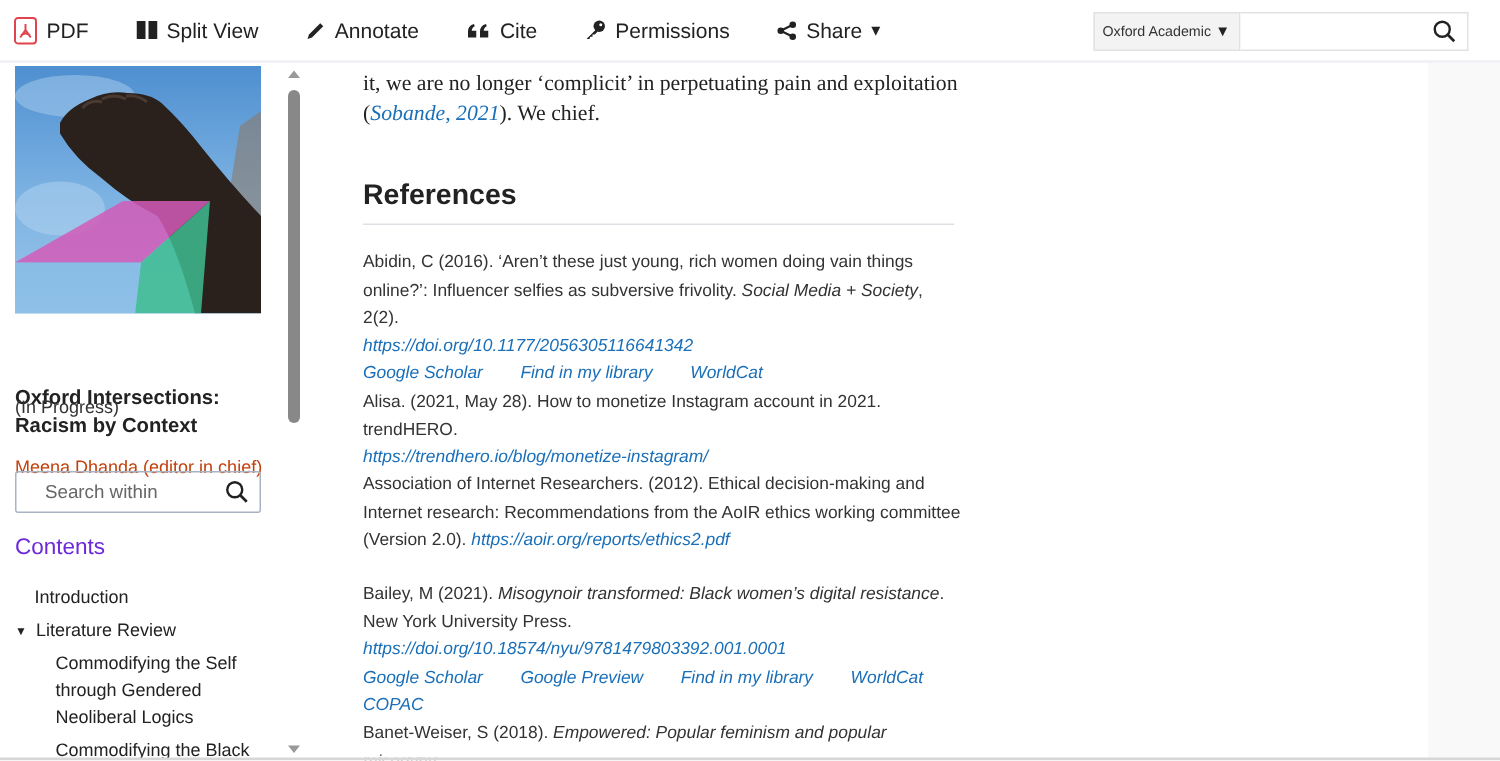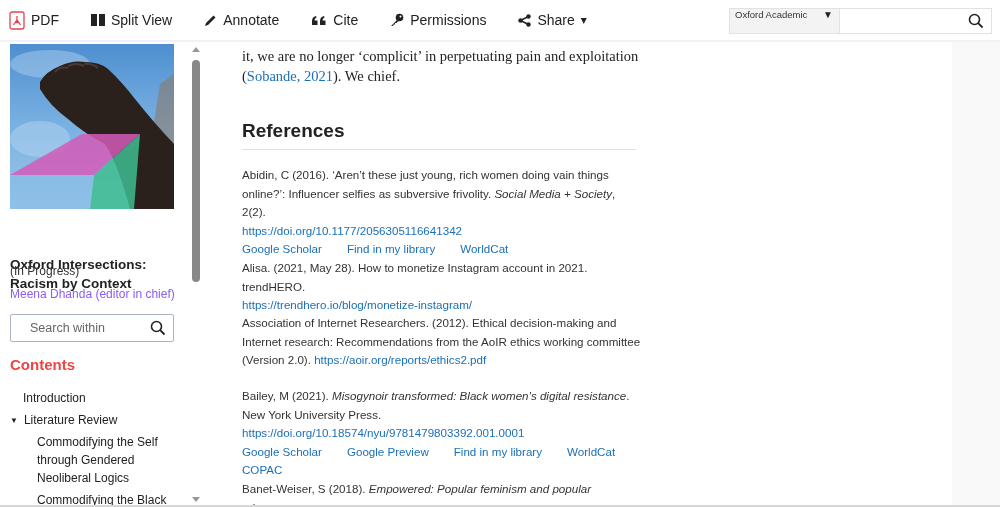--- a/index.html
+++ b/index.html
@@ -5,47 +5,47 @@
   * { box-sizing: border-box; margin: 0; padding: 0; }
   html, body { width: 1000px; height: 507px; overflow: hidden; background: #fff; }
   body { font-family: "Liberation Sans", "DejaVu Sans", sans-serif; color: #222; position: relative; }
 
   
   .toolbar { position: absolute; left: 0; top: 0; width: 1000px; height: 42px; background: #fff; display: flex; align-items: center; border-bottom: 2px solid #f1f2f7; }
   .tb-item { display: flex; align-items: center; gap: 6px; font-size: 14px; color: #222; margin-right: 20px; cursor: pointer; white-space: nowrap; margin-left: 12px; }
   .tb-item:first-child { margin-left: 9px; }
   .tb-icon { display: inline-flex; align-items: center; justify-content: center; }
   .tb-search { position: absolute; left: 729px; top: 8px; height: 26px; display: flex; }
-  .tb-select { width: 111px; height: 26px; background: #f3f3f3; border: 1px solid #e2e2e2; font-size: 9.5px; display: flex; justify-content: space-between; padding: 0 6px 0 5px; color: #333; }
+  .tb-select { width: 98px; height: 26px; background: #f3f3f3; border: 1px solid #e2e2e2; font-size: 9.5px; display: flex; align-items: center; justify-content: space-between; padding: 0 6px 0 5px; color: #333; }
   .tb-select .caret { font-size: 10px; color: #222; }
   .tb-input { width: 152px; height: 26px; border: 1px solid #e2e2e2; border-left: none; position: relative; background: #fff; }
   .tb-input .search-glyph { position: absolute; right: 7px; top: 4px; }
 
   
   .sidebar { position: absolute; left: 0; top: 42px; width: 190px; height: 465px; overflow: hidden; }
   .cover { position: absolute; left: 10px; top: 2px; width: 164px; height: 165px; overflow: hidden; background: linear-gradient(180deg, #5b98d6 0%, #7eb4e4 55%, #94c2e8 100%); }
   .book-title { position: absolute; left: 10px; top: 181px; font-size: 13.5px; font-weight: bold; line-height: 19px; color: #222; width: 175px; margin-top: 32px; }
   .book-status { position: absolute; left: 10px; top: 222px; font-size: 12px; color: #333; }
-  .book-editor { position: absolute; left: 10px; top: 245px; font-size: 12px; color: #8b5cf6; white-space: nowrap; }
+  .book-editor { position: absolute; left: 10px; top: 262px; font-size: 12px; color: #c2410c; white-space: nowrap; }
   .search-within { position: absolute; left: 10px; top: 272px; width: 164px; height: 28px; border: 1px solid #a9b3c4; border-radius: 2px; display: flex; align-items: center; padding-left: 19px; font-size: 12.5px; color: #666; }
   .search-within .sw-icon { position: absolute; right: 7px; top: 5px; }
-  .contents-title { position: absolute; left: 10px; top: 314px; font-size: 15px; font-weight: bold; color: #ef4444; }
+  .contents-title { position: absolute; left: 10px; top: 314px; font-size: 15px; font-weight: normal; color: #6d28d9; }
   .toc { position: absolute; left: 0; top: 345px; width: 190px; }
   .toc-item { font-size: 12px; color: #222; line-height: 18px; position: absolute; }
 
   
   .sb-scroll { position: absolute; left: 190px; top: 42px; width: 12px; height: 465px; background: #fff; }
   .sb-arrow-up { position: absolute; left: 2px; top: 5px; width: 0; height: 0; border-left: 4px solid transparent; border-right: 4px solid transparent; border-bottom: 5px solid #999; }
   .sb-arrow-down { position: absolute; left: 2px; top: 455px; width: 0; height: 0; border-left: 4px solid transparent; border-right: 4px solid transparent; border-top: 5px solid #999; }
   .sb-thumb { position: absolute; left: 2px; top: 18px; width: 8px; height: 222px; background: #888; border-radius: 4px; }
 
   
   .main { position: absolute; left: 242px; top: 42px; width: 400px; height: 465px; overflow: hidden; }
   .intro-text { position: absolute; left: 0; top: 4px; width: 400px; font-family: "Liberation Serif", "DejaVu Serif", serif; font-size: 14.5px; line-height: 20px; color: #222; }
-  a, .link { color: #1a6fb8; text-decoration: none; cursor: pointer; }
+  a, .link { color: #1a6fb8; text-decoration: none; cursor: pointer; font-style: italic; }
   .refs-heading { position: absolute; left: 0; top: 78px; font-size: 19px; font-weight: bold; color: #222; }
   .refs-rule { position: absolute; left: 0; top: 107px; width: 394px; height: 1px; background: #dfe0e6; }
   .ref { position: absolute; left: 0; width: 400px; font-size: 11.6px; line-height: 18.5px; color: #333; }
   .ref-links { display: flex; flex-wrap: wrap; }
   .ref-links .link { margin-right: 25px; }
 
   
   .right-panel { position: absolute; left: 952px; top: 42px; width: 48px; height: 465px; background: #f9f9f9; }
   .bottom-edge { position: absolute; left: 0; top: 505px; width: 1000px; height: 2px; background: #d7d7d7; }
 </style>

